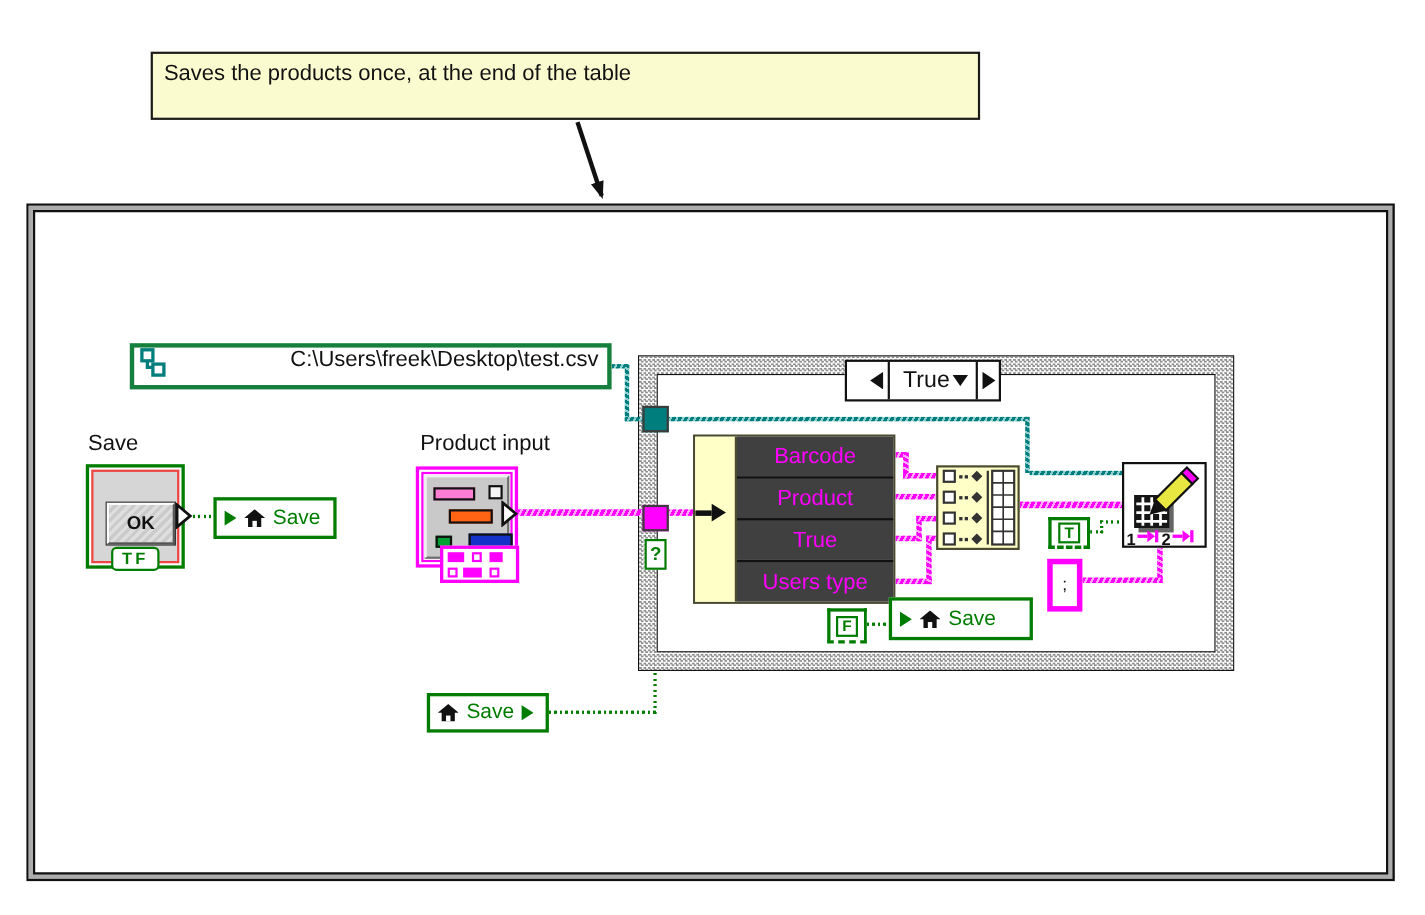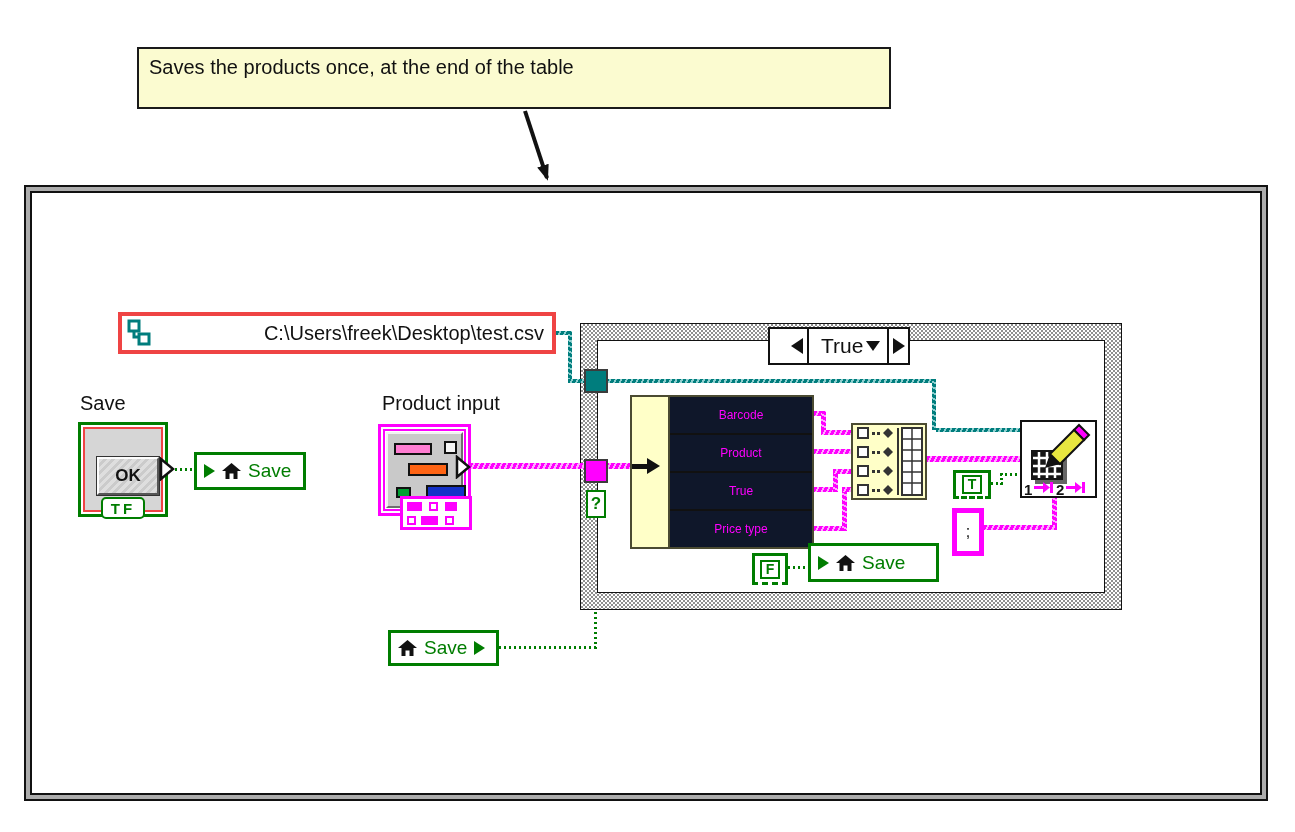--- a/index.html
+++ b/index.html
@@ -62,21 +62,21 @@
   .sconst{background:#fff;border:5px solid #FF00FF;box-sizing:border-box;display:flex;
           align-items:center;justify-content:center;font-size:16px;color:#111;}
   .node-beige{background:#FFFFC8;border:2px solid #4B4B32;box-sizing:border-box;}
   .node-white{background:#fff;border:2px solid #111;box-sizing:border-box;}
 
   
   .unb{display:flex;background:#fff;border:2px solid #4B4B32;box-sizing:border-box;}
   .unb .lcol{width:36px;background:#FFFFC8;border-right:2px solid #4B4B32;}
   .unb .rows{flex:1;display:flex;flex-direction:column;}
   .unb .row{flex:1;display:flex;align-items:center;justify-content:center;
-            font-size:12px;color:#FF00FF;background:#0f172a;}
+            font-size:20px;color:#FF00FF;background:#404040;}
   .unb .row + .row{border-top:2px solid #111;}
 
   .clusterglyph{background:#fff;border:3px solid #FF00FF;box-sizing:border-box;position:relative;}
 </style>
 </head>
 <body>
 
 <div id="stage">
 
   <div class="abs frame" style="left:24px;top:185px;width:1244px;height:616px;"></div>
@@ -130,21 +130,21 @@
 
   <div class="abs gw-h" style="left:788px;top:566px;width:20px;"></div>
 
   <div class="abs gw-h" style="left:499px;top:646px;width:98px;"></div>
   <div class="abs gw-v" style="left:594px;top:609px;height:40px;"></div>
 
   <div class="abs tunnel" style="left:584px;top:369px;width:24px;height:24px;background:#007D7D;"></div>
   <div class="abs tunnel" style="left:584px;top:459px;width:24px;height:24px;background:#FF00FF;"></div>
 
   <div class="abs" style="left:118px;top:312px;width:438px;height:42px;box-sizing:border-box;
-       border:4px solid #ef4444;background:#fff;display:flex;align-items:center;">
+       border:4px solid #15803d;background:#fff;display:flex;align-items:flex-start;">
     <svg width="24" height="28" style="margin-left:5px;">
       <rect x="2" y="2" width="10" height="10" fill="#fff" stroke="#007D7D" stroke-width="3"></rect>
       <path d="M7,12 V18 H13" fill="none" stroke="#007D7D" stroke-width="3"></path>
       <rect x="12" y="15" width="10" height="10" fill="#fff" stroke="#007D7D" stroke-width="3"></rect>
     </svg>
     <span style="flex:1;text-align:right;font-size:20px;padding-right:8px;">C:\Users\freek\Desktop\test.csv</span>
   </div>
 
   <div class="abs flabel" style="left:80px;top:392px;">Save</div>
   <div class="abs term-g" style="left:78px;top:422px;width:90px;height:95px;">
@@ -215,21 +215,21 @@
   </div>
 
   <div class="abs qterm" style="left:586px;top:490px;width:20px;height:28px;">?</div>
 
   <div class="abs unb" style="left:630px;top:395px;width:184px;height:154px;">
     <div class="lcol"></div>
     <div class="rows">
       <div class="row">Barcode</div>
       <div class="row">Product</div>
       <div class="row">True</div>
-      <div class="row">Price type</div>
+      <div class="row">Users type</div>
     </div>
   </div>
   <svg class="abs" style="left:632px;top:457px;" width="29" height="18">
     <rect x="0" y="7" width="15" height="5" fill="#111"></rect>
     <polygon points="15,1 15,17 28,9" fill="#111"></polygon>
   </svg>
 
   <div class="abs node-beige" style="left:851px;top:423px;width:76px;height:77px;">
     <svg width="72" height="73">
       <g stroke="#333" stroke-width="2" fill="#fff">

